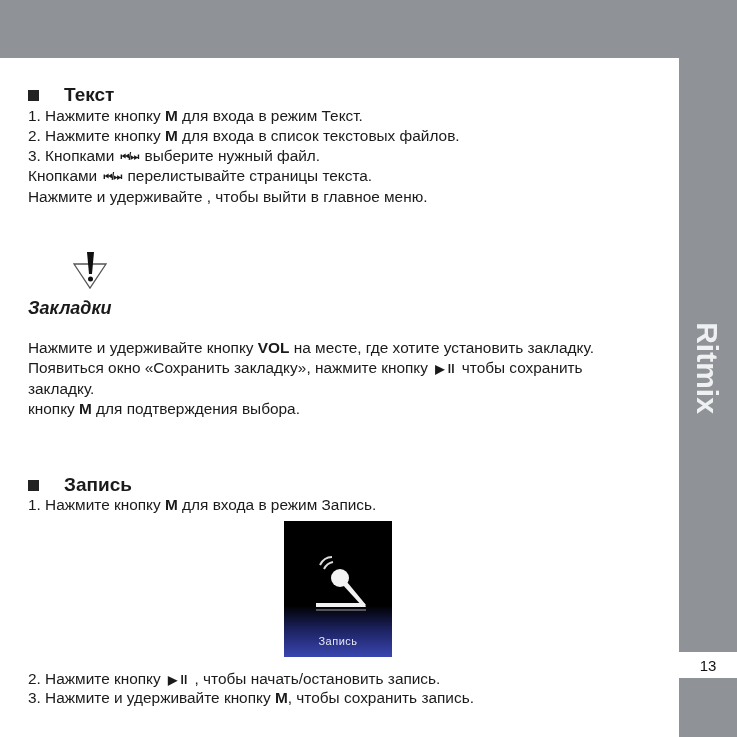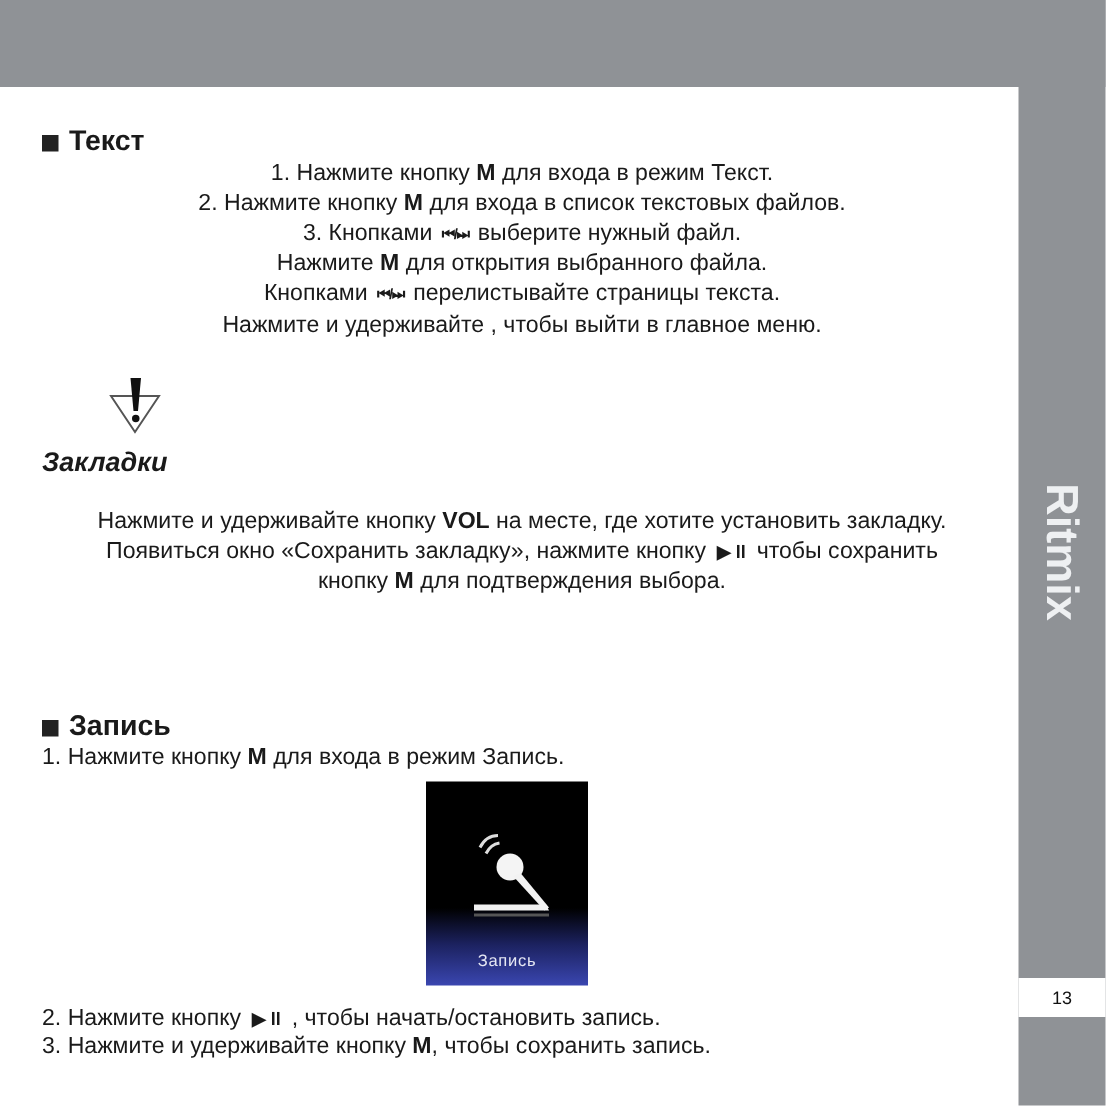--- a/index.html
+++ b/index.html
@@ -14,42 +14,42 @@
     background: #8f9296;
   }
   .side-band {
     position: absolute; left: 679px; top: 0; width: 58px; height: 737px;
     background: #8f9296;
   }
   .page-num-box {
     position: absolute; left: 679px; top: 652px; width: 58px; height: 26px;
     background: #ffffff;
     display: flex; align-items: center; justify-content: center;
-    font-size: 12px; color: #111;
+    font-size: 15px; color: #111;
   }
   .brand {
     position: absolute; left: 683px; top: 305px; width: 48px; height: 125px;
     display: flex; align-items: center; justify-content: center;
   }
   .brand span {
     display: inline-block; transform: rotate(90deg);
     font-size: 30px; font-weight: bold; color: #eef0f2;
     letter-spacing: 0px; white-space: nowrap;
     font-family: "Liberation Sans", sans-serif;
   }
   .content {
     position: absolute; left: 28px; top: 84px; width: 640px;
     font-size: 15.4px; line-height: 19.8px;
   }
   .h2 {
     font-size: 19px; font-weight: bold; line-height: 22px;
-    display: flex; align-items: center; gap: 7px;
+    display: flex; align-items: center; gap: 25px;
   }
   .sq { display: inline-block; width: 11px; height: 11px; background: #222; }
-  .line { white-space: nowrap; text-align: center; }
+  .line { white-space: nowrap; }
   b.key { font-weight: bold; }
   .navico {
     display: inline-flex; align-items: center; font-size: 10px; letter-spacing: -1px;
     vertical-align: 1px; margin: 0 2px; font-weight: bold;
   }
   .playico { font-size: 12px; font-weight: bold; margin: 0 3px; letter-spacing: 0; }
   .note {
     position: absolute; left: 72px; top: 250px; display: flex; align-items: center; gap: 9px;
     font-size: 15.4px;
   }
@@ -87,38 +87,38 @@
 <div class="page-num-box">13</div>
 
 <div class="content">
   <div class="h2">
     <span class="sq"></span>
     <span>Текст</span>
   </div>
   <div class="line"><span>1. Нажмите кнопку </span><b class="key">M</b><span> для входа в режим Текст.</span></div>
   <div class="line"><span>2. Нажмите кнопку </span><b class="key">M</b><span> для входа в список текстовых файлов.</span></div>
   <div class="line"><span>3. Кнопками </span><span class="navico">⏮/⏭</span><span> выберите нужный файл.</span></div>
-  <div class="line"><span>Нажмите </span><b class="key">M</b><span> для открытия выбранного файла.</span></div>
   <div class="line"><span>Кнопками </span><span class="navico">⏮/⏭</span><span>  перелистывайте страницы текста.</span></div>
   <div class="line"><span>Нажмите и удерживайте , чтобы выйти в главное меню.</span></div>
 </div>
 
 <div class="note">
   <svg class="warn" viewBox="0 0 36 40">
     <polygon points="2,14 34,14 18,38" fill="none" stroke="#555" stroke-width="1.3"></polygon>
     <polygon points="15,2 22,2 20,24 17,24" fill="#111"></polygon>
     <circle cx="18.5" cy="29" r="2.5" fill="#111"></circle>
   </svg>
 </div>
 
 <div class="sub-head">Закладки</div>
 
 <div class="para">
   <div class="line"><span>Нажмите и удерживайте кнопку </span><b class="key">VOL</b><span> на месте, где хотите установить закладку.</span></div>
   <div class="line"><span>Появиться окно «Сохранить закладку», нажмите кнопку </span><span class="playico">▶ ll</span><span> чтобы сохранить</span></div>
+  <div class="line">закладку.</div>
   <div class="line"><span>кнопку </span><b class="key">M</b><span> для подтверждения выбора.</span></div>
 </div>
 
 <div class="h2 rec-head">
   <span class="sq"></span>
   <span>Запись</span>
 </div>
 <div class="rec-line1 line"><span>1. Нажмите кнопку </span><b class="key">M</b><span> для входа в режим Запись.</span></div>
 
 <div class="device">

